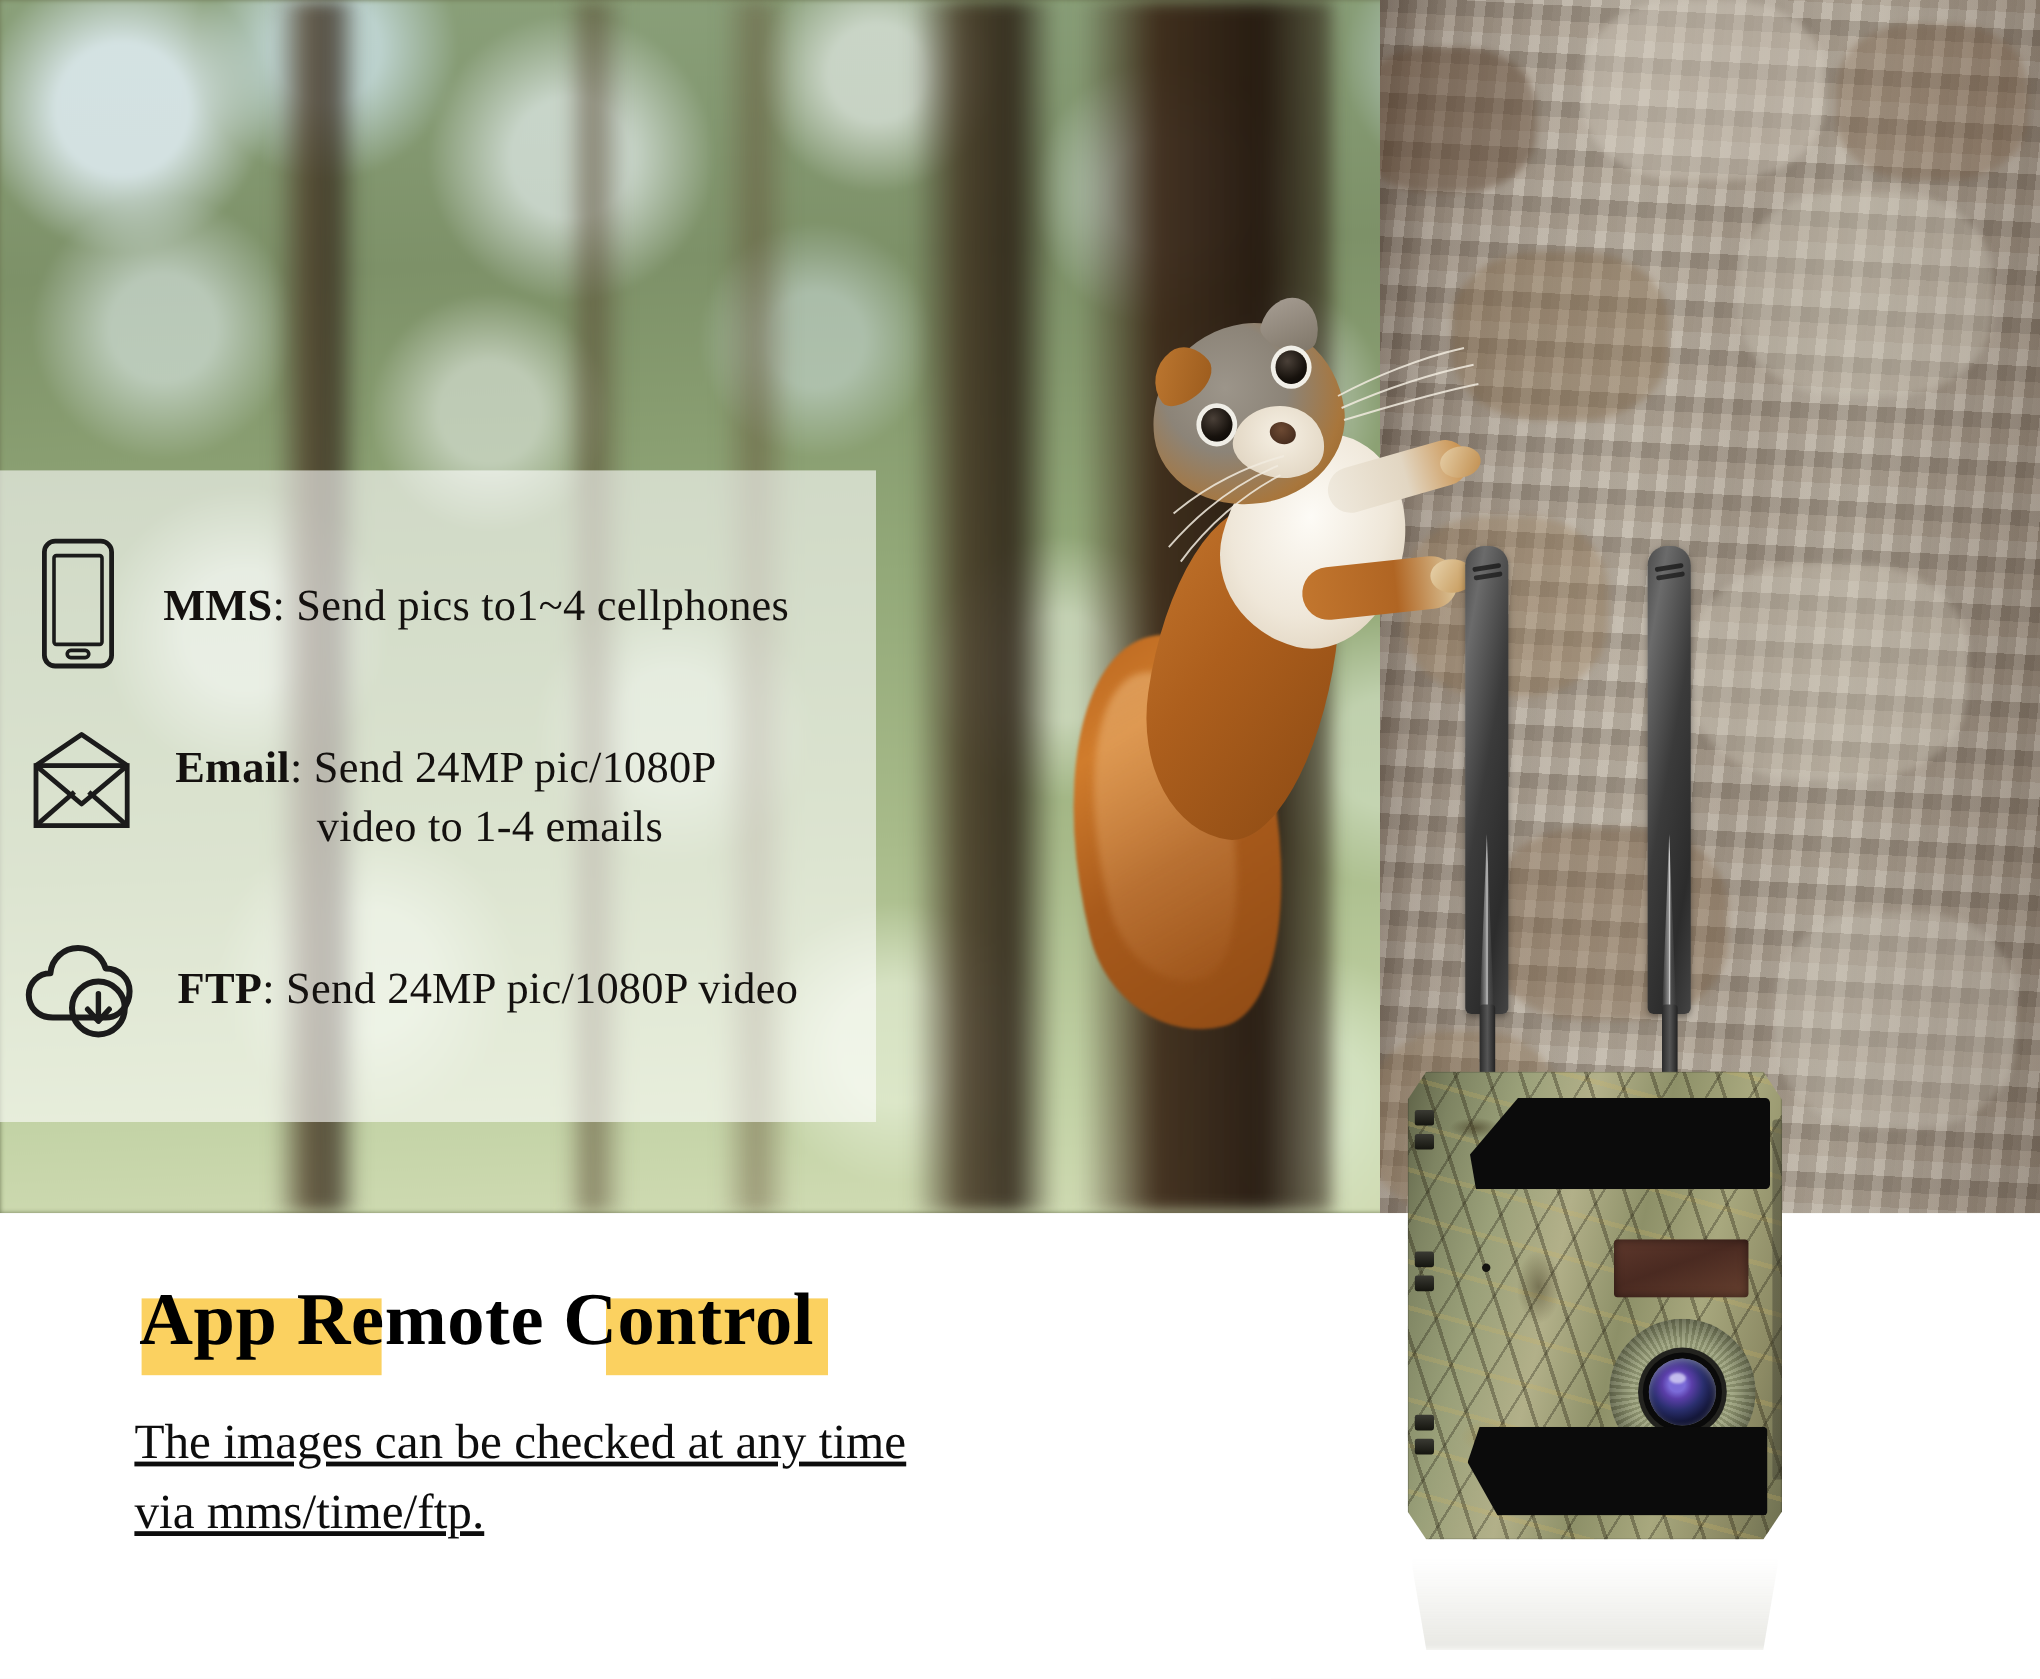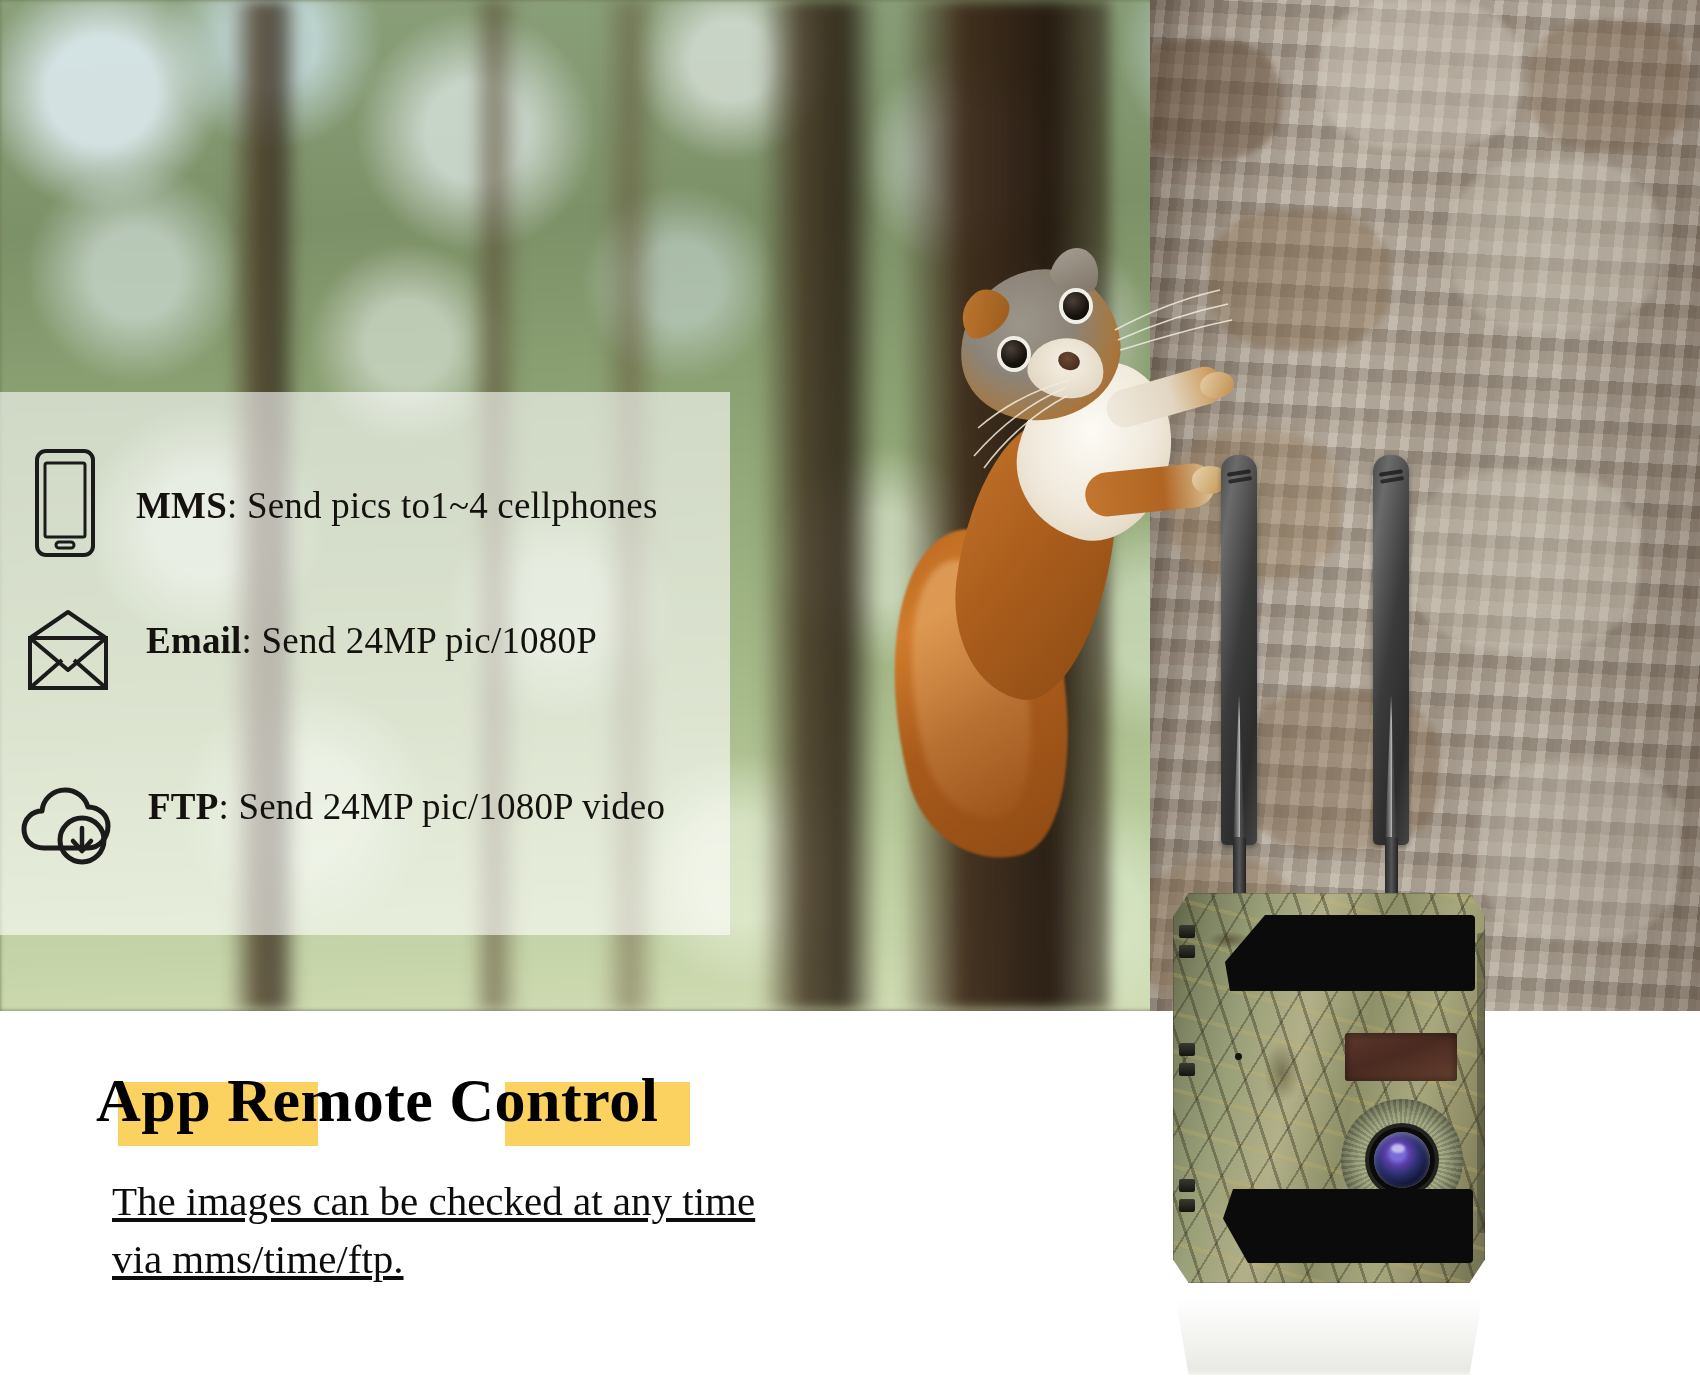--- a/index.html
+++ b/index.html
@@ -67,21 +67,21 @@
   .row{position:absolute;display:flex;align-items:flex-start;}
   .row .ic{flex:0 0 auto;}
   .row .tx{font-size:37px;color:#14110f;line-height:1.33;letter-spacing:.2px;white-space:nowrap;}
   .row .tx b{font-weight:bold;}
   .r1{left:28px;top:55px;}
   .r1 .tx{margin-left:34px;margin-top:34px;}
   .r2{left:22px;top:212px;justify-content:flex-end;}
   .r2 .tx{margin-left:32px;margin-top:12px;}
   .r2 .l2{padding-left:118px;}
   .r3{left:20px;top:390px;}
-  .r3 .tx{margin-left:24px;}
+  .r3 .tx{margin-left:24px;margin-top:18px;}
 
   
   .camera{position:absolute;left:1155px;top:455px;width:330px;height:870px;}
   .ant{position:absolute;width:36px;border-radius:16px 16px 5px 5px;
        background:linear-gradient(100deg,#4c4c4c 0%,#6b6b6b 16%,#3b3b3b 48%,#2c2c2c 78%,#444 100%);
        box-shadow:0 2px 5px rgba(0,0,0,.35);}
   .ant .nub{position:absolute;left:6px;top:16px;width:24px;height:4px;border-radius:3px;
        background:rgba(20,20,20,.75);box-shadow:0 7px 0 rgba(20,20,20,.7);transform:rotate(-9deg);}
   .ant .tip{position:absolute;left:50%;bottom:0;width:12px;height:150px;transform:translateX(-50%);
        background:linear-gradient(90deg,rgba(255,255,255,0) 0%,rgba(190,190,190,.65) 45%,rgba(255,255,255,.75) 52%,rgba(150,150,150,.3) 62%,rgba(255,255,255,0) 100%);
@@ -137,21 +137,21 @@
   .h6{top:306px;}
   .latch{position:absolute;right:-6px;top:40px;width:14px;height:300px;border-radius:3px;
     background:linear-gradient(90deg,rgba(70,70,55,.5),rgba(25,25,18,.35));}
   .reflect{position:absolute;left:18px;top:828px;width:312px;height:92px;
     background:linear-gradient(180deg,rgba(140,140,115,.40),rgba(255,255,255,0) 82%);
     transform:scaleY(-1);filter:blur(3px);opacity:.5;
     clip-path:polygon(5% 0,95% 0,100% 100%,0 100%);}
 
   
   .lower{position:absolute;left:0;top:1011px;width:1700px;height:388px;background:#fff;}
-  .headline{position:absolute;left:96px;top:1065px;font-size:62px;font-weight:bold;
+  .headline{position:absolute;left:116px;top:1065px;font-size:62px;font-weight:bold;
     color:#000;white-space:nowrap;letter-spacing:.5px;}
   .hl{position:absolute;background:#FBD160;z-index:0;}
   .hl-a{left:118px;top:1082px;width:200px;height:64px;}
   .hl-b{left:505px;top:1082px;width:185px;height:64px;}
   .headline span{position:relative;z-index:2;}
   .para{position:absolute;left:112px;top:1172px;font-size:41px;color:#0d0d0d;line-height:1.42;text-decoration:underline;}
 </style>
 </head>
 <body>
 
@@ -258,20 +258,21 @@
         <svg width="92" height="92" viewBox="0 0 92 92">
           <rect x="8" y="34" width="76" height="50" fill="none" stroke="#1b1b1b" stroke-width="4"></rect>
           <path d="M8,34 L46,8 L84,34" fill="none" stroke="#1b1b1b" stroke-width="4" stroke-linejoin="round"></path>
           <path d="M8,34 L46,66 L84,34" fill="none" stroke="#1b1b1b" stroke-width="4" stroke-linejoin="round"></path>
           <path d="M8,84 L40,56" fill="none" stroke="#1b1b1b" stroke-width="4"></path>
           <path d="M84,84 L52,56" fill="none" stroke="#1b1b1b" stroke-width="4"></path>
         </svg>
       </span>
       <span class="tx">
         <div><b>Email</b><span>:</span><span> Send 24MP pic/1080P</span></div>
+        <div class="l2">video to 1-4 emails</div>
       </span>
     </div>
 
     <div class="row r3">
       <span class="ic">
         <svg width="104" height="86" viewBox="0 0 104 86">
           <path d="M24,66 C11,66 4,57 4,47 C4,37 12,29 22,29 C23,17 33,8 45,8
                    C56,8 65,15 68,25 C79,25 88,33 88,44 C88,55 80,66 68,66 Z" fill="none" stroke="#1b1b1b" stroke-width="5" stroke-linejoin="round"></path>
           <circle cx="62" cy="58" r="22" fill="none" stroke="#1b1b1b" stroke-width="5"></circle>
           <path d="M62,46 L62,68 M53,59 L62,69 L71,59" fill="none" stroke="#1b1b1b" stroke-width="4.5" stroke-linecap="round" stroke-linejoin="round"></path>

